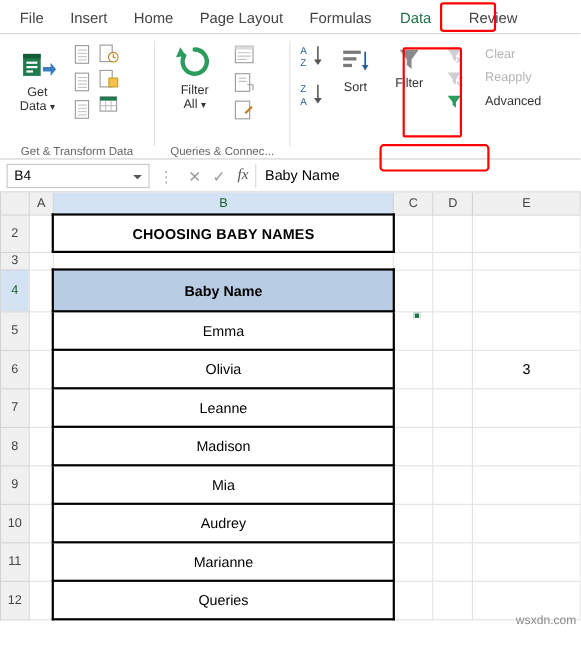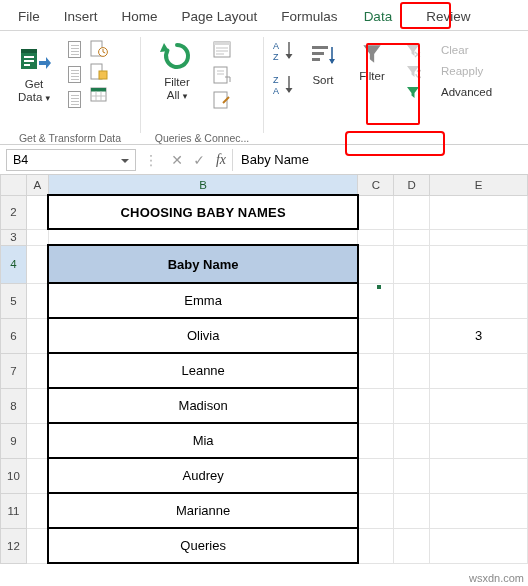--- a/index.html
+++ b/index.html
@@ -212,21 +212,21 @@
 
   .selhandle {
     position: absolute;
     width: 6px; height: 6px;
     background: #217346;
     border: 1px solid #fff;
   }
 
   .watermark {
     position: absolute;
-    right: 4px; bottom: 3px;
+    right: 4px; bottom: 17px;
     font-size: 11px;
     color: #8a8a8a;
   }
 </style>
 </head>
 <body>
 
 <div class="tabbar">
   <div class="tab file">File</div>
   <div class="tab">Insert</div>

